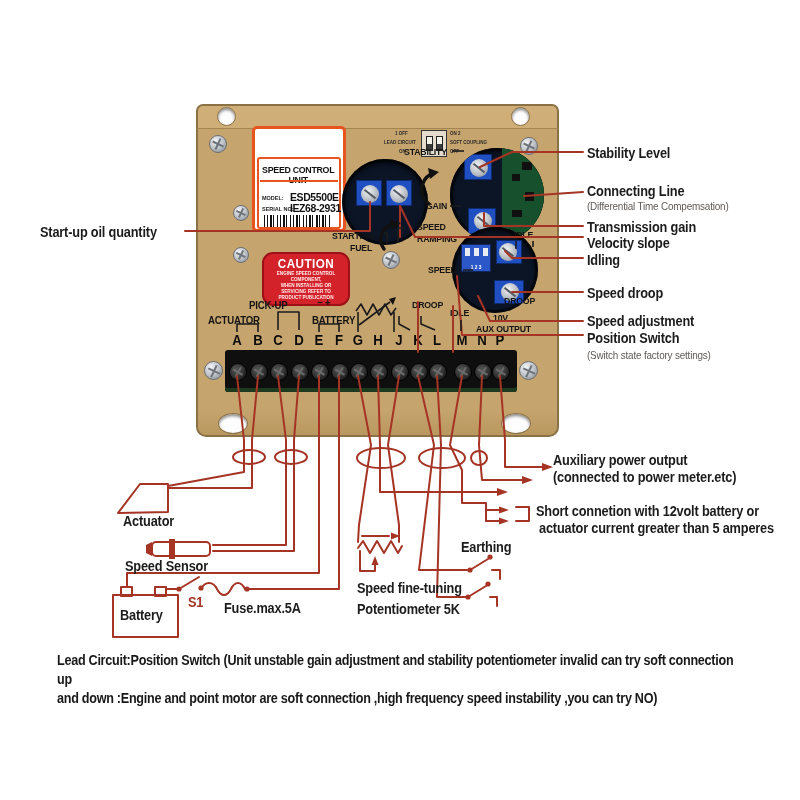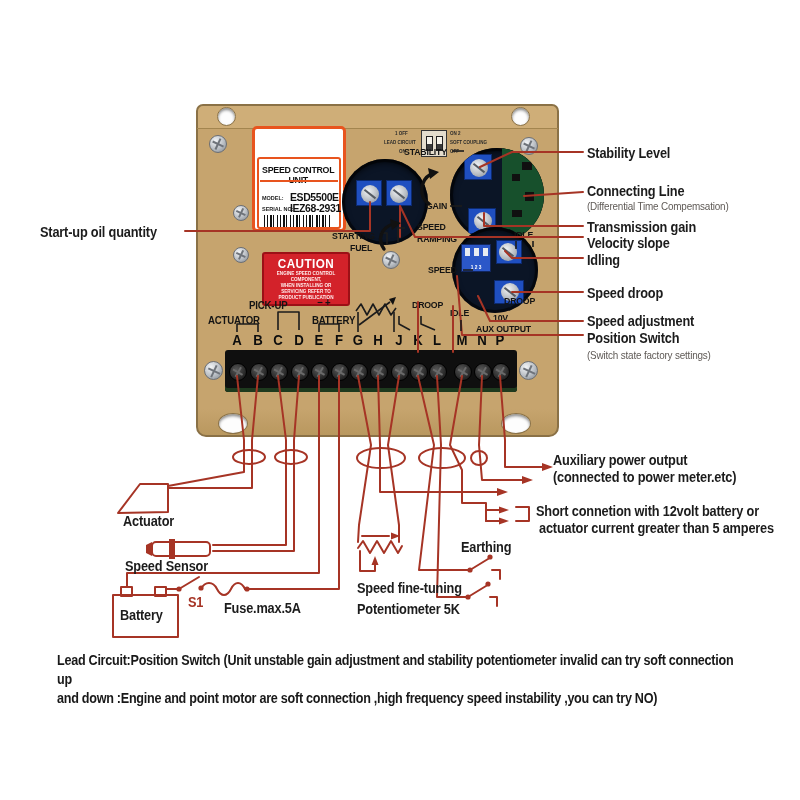--- a/index.html
+++ b/index.html
@@ -26,21 +26,21 @@
                  border-radius:3px;box-sizing:border-box;background:#fff;}
   .sticker-title{left:259px;top:165px;width:80px;text-align:center;font-size:9px;font-weight:bold;
                  letter-spacing:-0.3px;transform:scaleX(.98);transform-origin:left top;color:#111;}
   .sticker-div{left:260px;top:180px;width:78px;height:2px;background:#e8541e;}
   .tiny-key{font-size:5.5px;font-weight:bold;color:#222;}
   .mod-val{font-size:11px;font-weight:bold;color:#111;letter-spacing:-0.4px;transform:scaleX(.95);transform-origin:left top;white-space:nowrap;}
   .barcode{left:264px;top:215px;width:67px;height:12px;
            background:repeating-linear-gradient(90deg,#111 0 1.5px,#fff 1.5px 3px,#111 3px 4px,#fff 4px 6.5px);}
   
   .caution{left:262px;top:252px;width:88px;height:54px;background:#d3222a;border:2px solid #9c1016;
-           border-radius:3px;box-sizing:border-box;text-align:center;}
+           border-radius:11px;box-sizing:border-box;text-align:center;}
   .caution-title{display:block;margin-top:2px;font-size:13px;font-weight:bold;color:#fff;
                  letter-spacing:.5px;transform:scaleX(.9);transform-origin:center top;}
   .caution-line{display:block;font-size:4.6px;line-height:6px;color:#ffecec;font-weight:bold;}
   
   .dipbox{left:421px;top:130px;width:26px;height:27px;background:#e4ddcd;border:1.5px solid #333;box-sizing:border-box;}
   .rocker{position:absolute;width:7px;height:15px;background:#f6f3ea;border:1px solid #222;box-sizing:border-box;}
   .rocker::after{content:"";position:absolute;left:0;bottom:0;width:100%;height:6px;background:#3a3a3a;}
   .dip-t{font-size:6px;font-weight:bold;color:#2a2a2a;transform:scaleX(.75);transform-origin:left top;white-space:nowrap;}
   
   .win{border-radius:50%;background:#0b1526;overflow:hidden;

